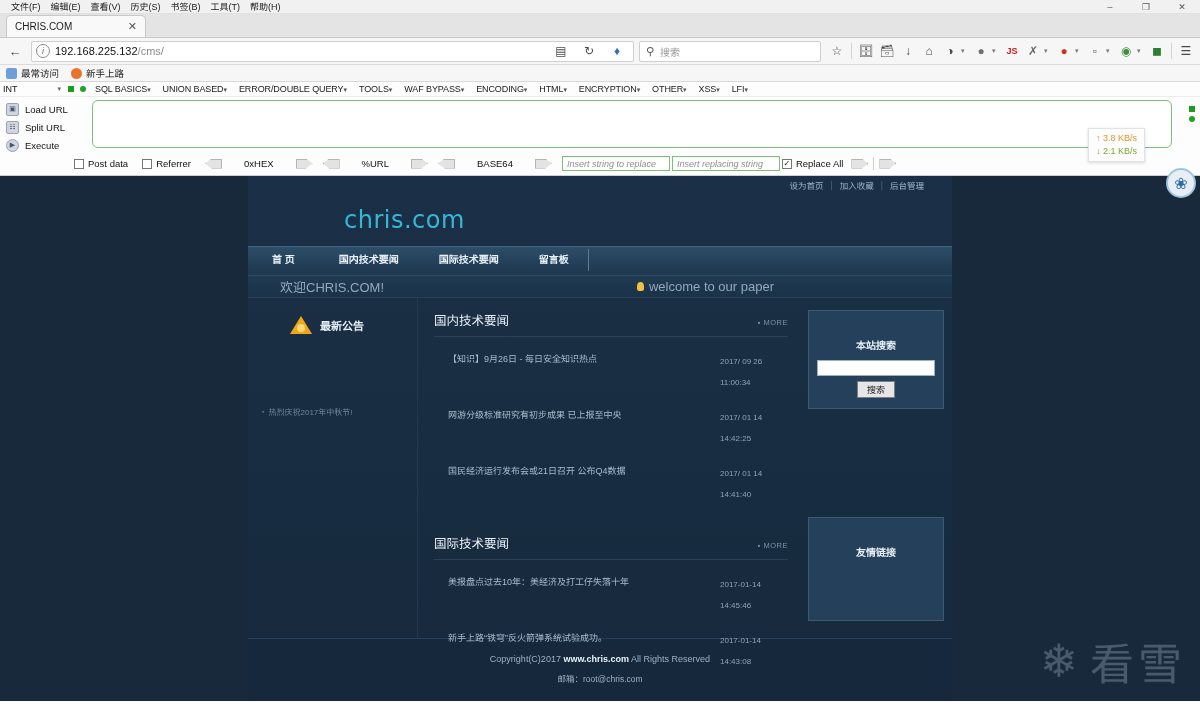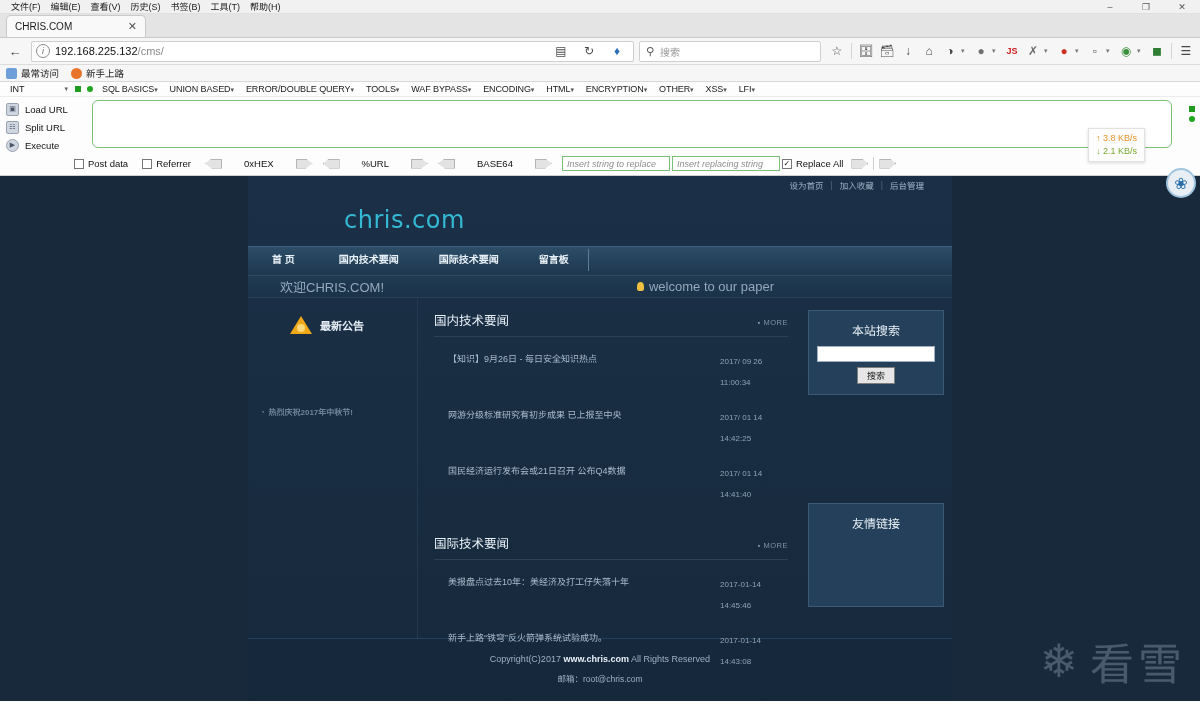--- a/index.html
+++ b/index.html
@@ -178,21 +178,21 @@
   .hackbar {
     background: #fdfdfd;
     border-bottom: 1px solid #d0d0d0;
     padding-bottom: 2px;
   }
   .hb-menurow {
     height: 15px;
     display: flex;
     align-items: center;
     gap: 0;
-    padding-left: 10px;
+    padding-left: 3px;
     border-bottom: 1px solid #ececec;
   }
   .hb-select {
     width: 62px;
     font-size: 9px;
     color: #111;
     display: flex; align-items: center; justify-content: space-between;
     padding-right: 4px;
     cursor: pointer;
   }
@@ -463,21 +463,20 @@
     border-radius: 50%;
   }
   .notice-title {
     font-size: 11px;
     color: #e6eef5;
     font-weight: bold;
   }
   .notice-list {
     margin-top: 72px;
     padding-left: 14px;
-    font-weight: bold;
   }
   .notice-item {
     font-size: 8px;
     color: #6f849a;
     display: flex;
     gap: 4px;
     align-items: center;
     cursor: pointer;
   }
   .notice-item .dot { color: #5a7screen; color: #5a7089; font-size: 7px; }
@@ -535,24 +534,25 @@
     flex: none;
     padding: 12px 8px 0 4px;
   }
   .panel {
     border: 1px solid #3a5a76;
     background: #24405a;
     padding: 10px 8px;
   }
   .panel .p-title {
     text-align: center;
-    font-size: 12px;
+    font-size: 10px;
     color: #e7eff6;
-    font-weight: normal;
+    font-weight: bold;
     margin-bottom: 8px;
+    margin-top: 16px;
   }
   .panel .p-input {
     width: 100%;
     height: 16px;
     background: #ffffff;
     border: 1px solid #9fb0c0;
   }
   .panel .p-btn {
     display: block;
     margin: 5px auto 0 auto;

